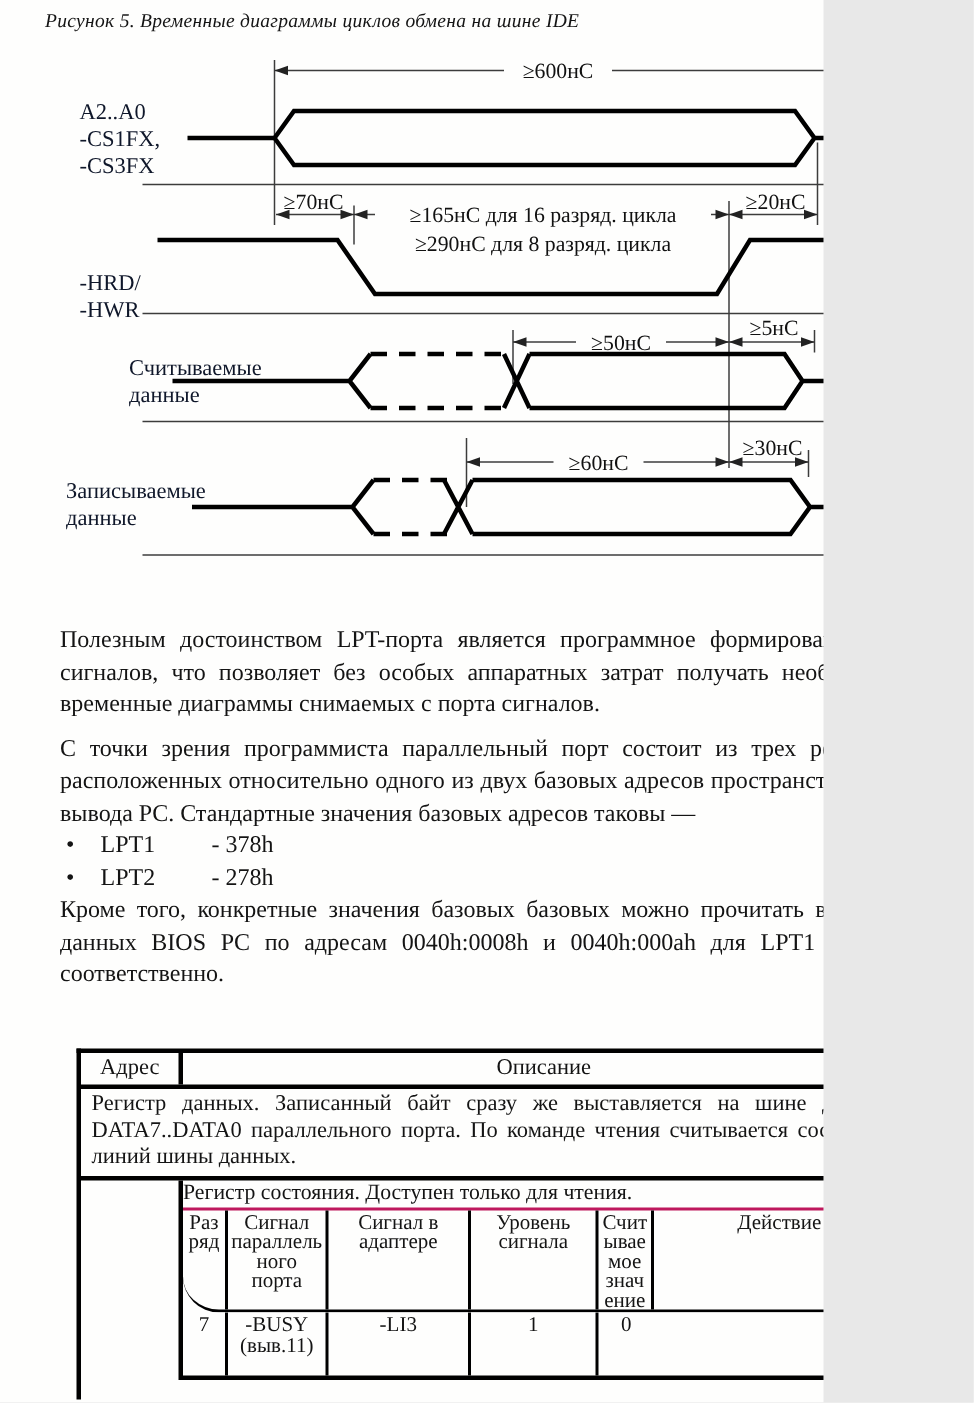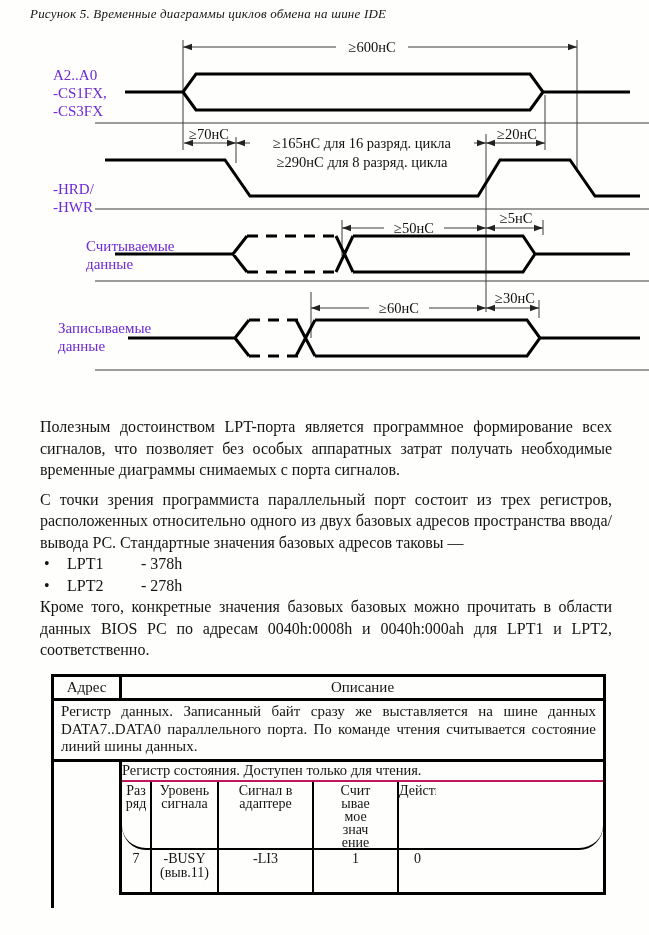--- a/index.html
+++ b/index.html
@@ -1,34 +1,34 @@
 <!DOCTYPE html>
 <html><head>
 <meta charset="utf-8">
 <style>
   html,body{margin:0;padding:0;background:#e8e8e8;}
-  #page{position:relative;width:649px;height:935px;background:#fefefd;overflow:hidden;
+  #page{position:relative;width:549px;height:935px;background:#fefefd;overflow:hidden;
         font-family:"Liberation Serif", serif;color:#141414;text-decoration:underline;}
   .title{position:absolute;left:30px;top:6px;font-style:italic;font-size:13px;letter-spacing:.2px;}
   svg.diagram{position:absolute;left:0;top:0;}
   svg text{font-family:"Liberation Serif", serif;font-size:14.5px;fill:#111;}
-  .sig-label{position:absolute;white-space:pre-line;font-size:15px;line-height:18px;color:#6d28d9;}
+  .sig-label{position:absolute;white-space:pre-line;font-size:15px;line-height:18px;color:#0f172a;}
   .lbl-address{left:53px;top:66px;}
   .lbl-strobe{left:53px;top:180px;}
   .lbl-read{left:42px;top:237px;margin-left:44px;}
-  .lbl-write{left:58px;top:319px;}
+  .lbl-write{left:44px;top:319px;}
   .text{position:absolute;left:40px;top:416px;width:572px;}
   .text p{margin:0;text-align:justify;font-size:16px;line-height:21.5px;}
   .text p.sp{margin-bottom:8px;}
   .bullets{font-size:16px;line-height:21.5px;}
   .bullet-row{display:flex;padding-left:4px;}
   .b-dot{width:23px;}
   .b-name{width:74px;}
   
-  .doc-table{position:absolute;left:40px;top:674px;width:555px;font-size:14px;padding-left:11px;}
+  .doc-table{position:absolute;left:40px;top:699px;width:555px;font-size:14px;padding-left:11px;}
   .t-outer{border:3px solid #000;border-bottom:none;box-sizing:border-box;}
   .t-row{display:flex;}
   .t-head{border-bottom:3px solid #000;}
   .t-head .cell{display:flex;align-items:center;justify-content:center;height:21px;font-size:15px;}
   .c-addr{width:68px;border-right:3px solid #000;box-sizing:border-box;flex:none;}
   .c-desc{flex:1;}
   .t-data1{border-bottom:3px solid #000;}
   .t-data1 .c-addr{display:flex;justify-content:center;padding-top:1px;font-size:15px;}
   .t-data1 .c-desc{padding:2px 7px 3px;text-align:justify;font-size:15px;line-height:17.5px;}
   .t-lower{display:flex;}
@@ -161,24 +161,28 @@
       <div class="t-row t-data1">
         <div class="c-desc">Регистр данных. Записанный байт сразу же выставляется на шине данных DATA7..DATA0 параллельного порта. По команде чтения считывается состояние линий шины данных.</div>
       </div>
       <div class="t-row t-lower">
         <div class="t-addrcol"></div>
         <div class="t-inner">
           <div class="t-caption">Регистр состояния. Доступен только для чтения.</div>
           <div class="sub t-subhead">
             <div>Раз
 ряд</div>
+            <div>Сигнал
+параллель
+ного
+порта</div>
+            <div>Сигнал в
+адаптере</div>
             <div>Уровень
 сигнала</div>
-            <div>Сигнал в
-адаптере</div>
             <div>Счит
 ывае
 мое
 знач
 ение</div>
             <div>Действие</div>
           </div>
           <div class="sub t-subrow">
             <div>7</div>
             <div>-BUSY

